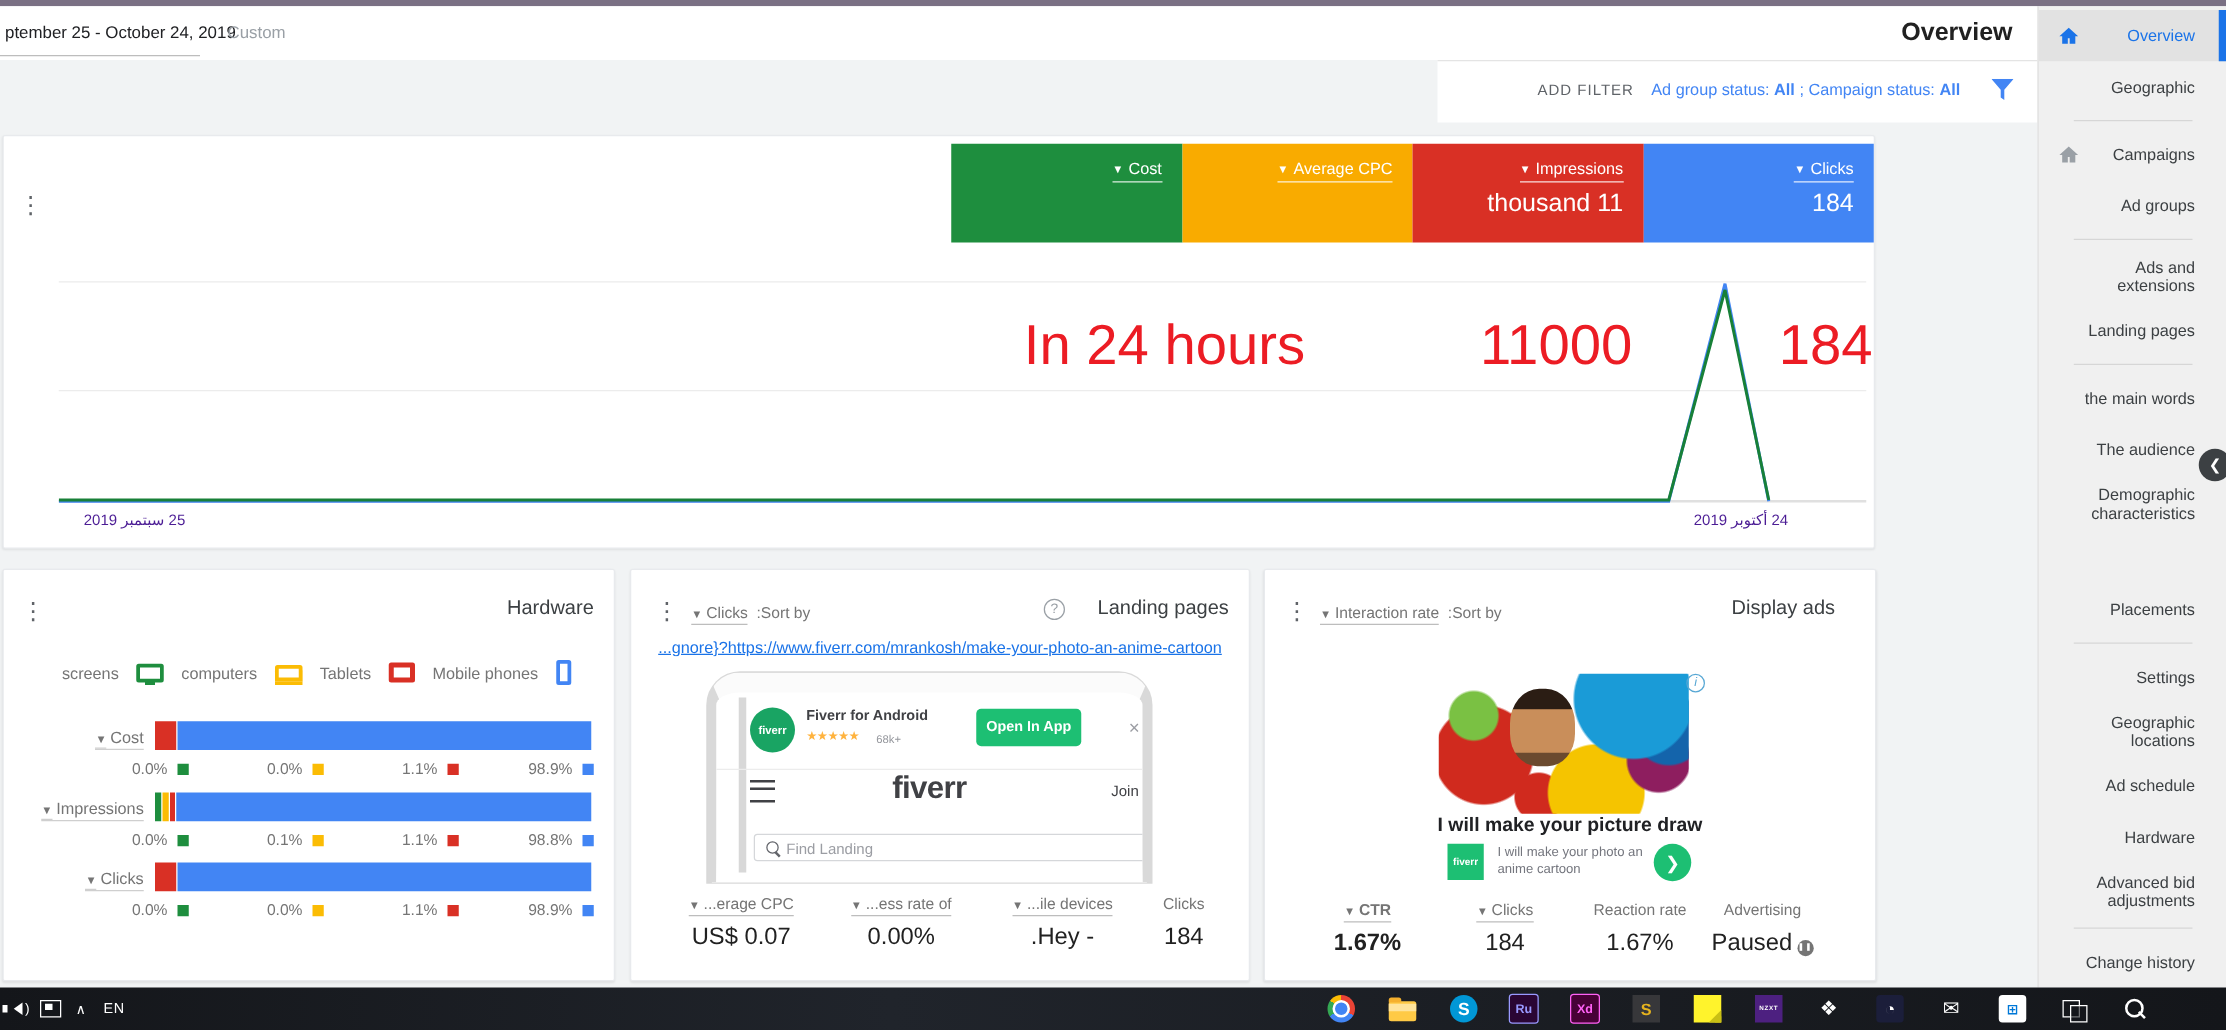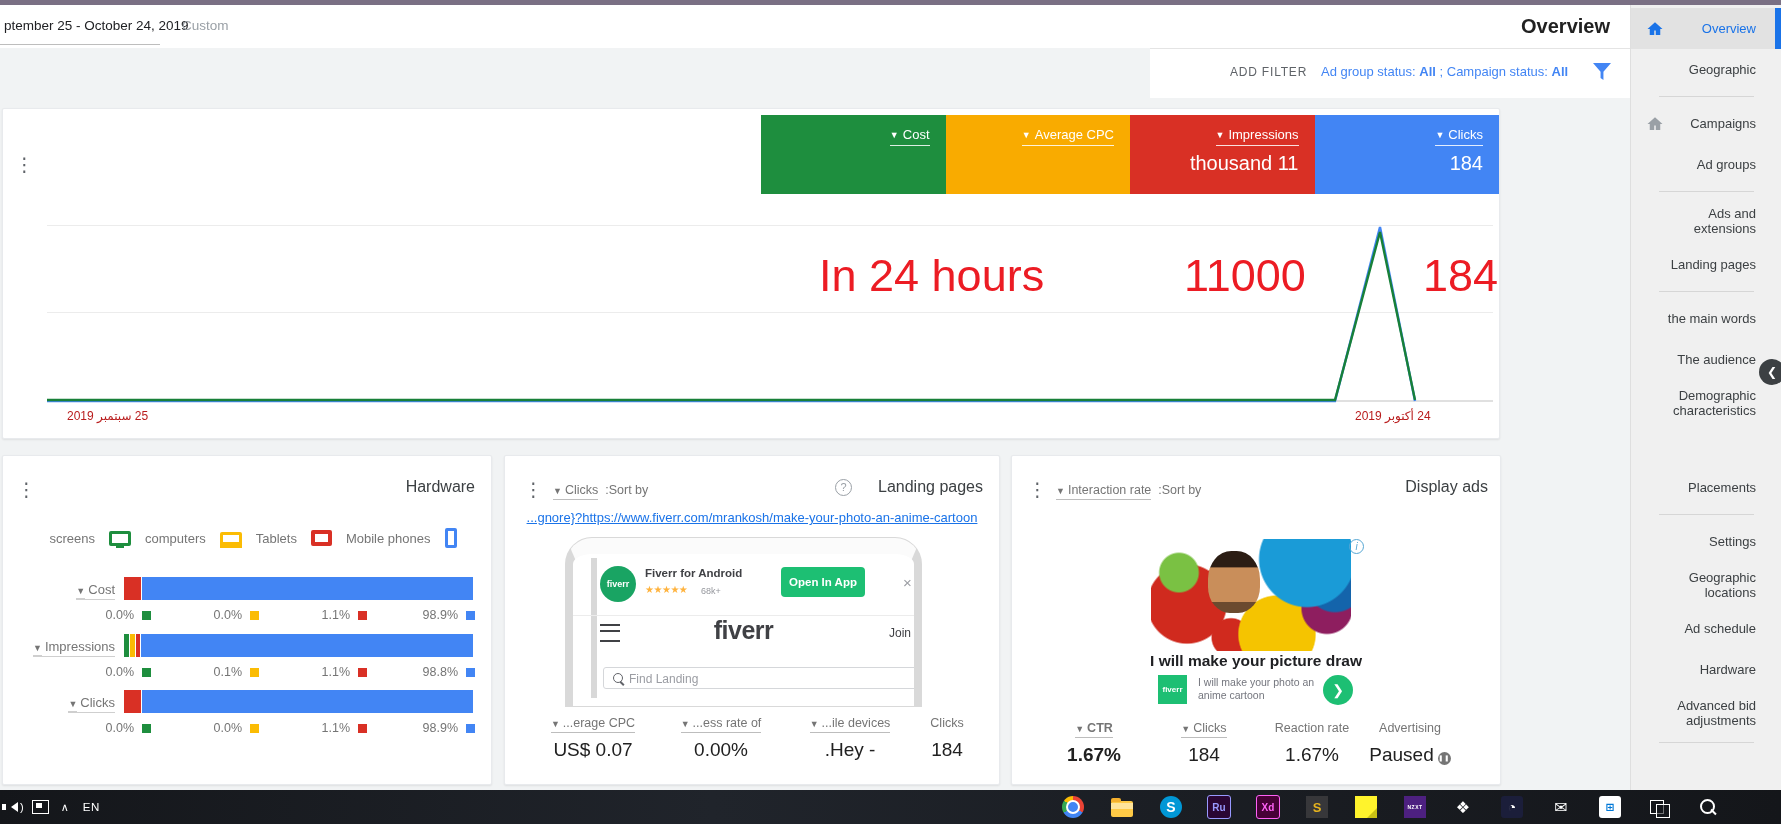--- a/index.html
+++ b/index.html
@@ -26,21 +26,21 @@
   
   #chartcard{left:2px;top:108px;width:1496px;height:329px;}
   #tabs{position:absolute;right:0;top:6px;width:738px;height:79px;display:flex;}
   .tab{flex:1;color:#fff;display:flex;flex-direction:column;align-items:flex-end;padding:12px 16px 0 0;box-sizing:border-box;}
   .tab-label{font-size:13px;border-bottom:1.5px solid rgba(255,255,255,.85);padding-bottom:3px;white-space:nowrap;}
   .tab-label .arr{font-size:9px;position:relative;top:-1px;margin-right:4px;}
   .tab-value{font-size:20px;margin-top:6px;white-space:nowrap;}
   .gridline{position:absolute;left:44px;width:1446px;height:1px;background:#ececec;}
   #axisline{position:absolute;left:44px;top:291px;width:1446px;height:2px;background:#e0e0e0;}
   #plotsvg{position:absolute;left:44px;top:116px;}
-  .axis-label{position:absolute;font-size:12px;color:#b91c1c;}
+  .axis-label{position:absolute;font-size:12px;color:#4c1d95;}
   .ann{position:absolute;font-size:45px;font-weight:500;color:#ec1c24;line-height:1;white-space:nowrap;}
   
   .card-title{position:absolute;font-size:16px;color:#3c4043;}
   .sortbar{position:absolute;font-size:12.5px;color:#757575;white-space:nowrap;}
   .sort-drop{border-bottom:1px solid #bdbdbd;padding-bottom:2px;}
   .arr-g{font-size:9px;color:#757575;margin-right:3px;}
   .metric-col{position:absolute;width:130px;text-align:center;}
   .metric-label{font-size:12.5px;color:#757575;white-space:nowrap;}
   .metric-label .u{border-bottom:1px solid #bdbdbd;padding-bottom:2px;}
   .metric-value{font-size:19px;color:#212121;margin-top:9px;white-space:nowrap;}
@@ -339,21 +339,21 @@
         <div class="metric-col" style="left: 377px; top: 260px;">
           <div class="metric-label"><span>Clicks</span></div>
           <div class="metric-value">184</div>
         </div>
       </div>
   </div>
 
   <div id="dacard" class="card">
     <span class="kebab" style="left:16px;top:24px;">⋮</span>
     <span class="sortbar" style="left:44px;top:27px;"><span class="sort-drop"><span class="arr-g">▼</span><span>Interaction rate</span></span>&nbsp;&nbsp;<span>:Sort by</span></span>
-    <div class="card-title" style="right:12px;top:22px;text-align:center;">Display ads</div>
+    <div class="card-title" style="right:32px;top:22px;text-align:center;">Display ads</div>
     <div id="da-art"></div>
     <div id="da-face"></div>
     <div id="da-info">i</div>
     <div id="da-title">I will make your picture draw</div>
     <div id="da-mini-logo">fiverr</div>
     <div id="da-desc">I will make your photo an anime cartoon</div>
     <div id="da-next">❯</div>
     <div id="da-metrics">
         <div class="metric-col" style="left: 17px; top: 265px; font-weight: bold;">
           <div class="metric-label"><span class="u"><span class="arr-g">▼</span>CTR</span></div>
@@ -396,20 +396,21 @@
       <div class="sb-item" style="top: 462px; height: 41px;">Placements</div>
       <div class="sb-div" style="top: 509px;"></div>
       <div class="sb-item" style="top: 516px; height: 41px;">Settings</div>
       <div class="sb-item" style="top: 557px; height: 46px;">Geographic
 locations</div>
       <div class="sb-item" style="top: 603px; height: 41px;">Ad schedule</div>
       <div class="sb-item" style="top: 644px; height: 41px;">Hardware</div>
       <div class="sb-item" style="top: 685px; height: 46px;">Advanced bid
 adjustments</div>
       <div class="sb-div" style="top: 737px;"></div>
+      <div class="sb-item" style="top: 744px; height: 41px;">Change history</div>
     </div>
   <div id="collapse" class="abs">❮</div>
 
   <div id="taskbar" class="abs">
     <div class="tray" style="left:6px;">
       <span class="spk"></span>
         <span class="spk-w">)</span>
       <span class="disp"></span>
       <span class="chev">∧</span>
       <span class="lang">EN</span>

